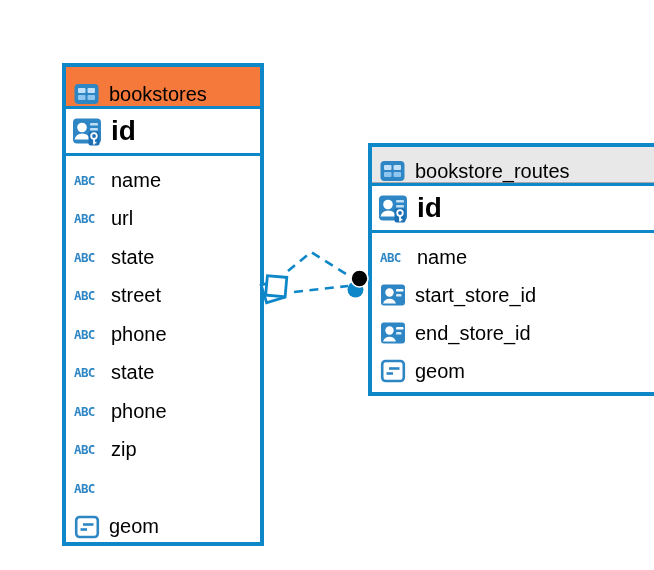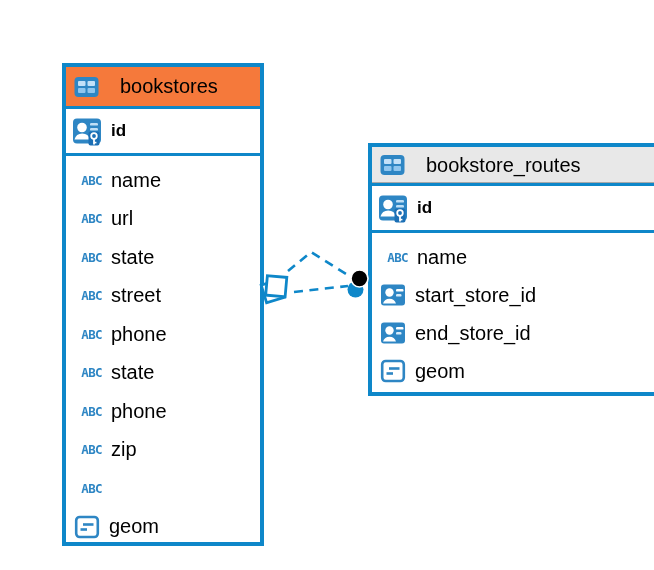--- a/index.html
+++ b/index.html
@@ -9,39 +9,39 @@
   }
   .entity {
     position:absolute; background:#fff;
     border:4px solid var(--border,#0E87C9);
     box-sizing:border-box; display:flex; flex-direction:column;
   }
   .t-bookstores { left:62px; top:63px; width:202px; height:483px; }
   .t-routes     { left:368px; top:143px; width:312px; height:253px; }
 
   .hdr {
-    display:flex; align-items:center; gap:20px; padding:0 7px;
+    display:flex; align-items:flex-end; gap:9px; padding:0 7px;
     border-bottom:3px solid var(--border,#0E87C9);
     font-size:20px; flex:0 0 auto;
   }
   .t-bookstores .hdr { height:39px; background:var(--bookstores_header,#F5793B); }
   .t-routes .hdr     { height:36px; background:var(--routes_header,#E8E8E8);
                        box-shadow: inset -1px -1px 0 #A9A9A9; }
 
   .idrow {
     display:flex; align-items:center; gap:8px; padding:0 5px; height:44px;
     border-bottom:3px solid var(--border,#0E87C9);
-    font-size:17px; font-weight:bold; flex:0 0 auto; background:#fff;
+    font-size:28px; font-weight:bold; flex:0 0 auto; background:#fff;
   }
   .fields { display:flex; flex-direction:column; padding-top:5px; flex:1; }
   .frow { display:flex; align-items:center; gap:9px; padding:0 8px; height:38.5px; font-size:20px; }
   .t-routes .frow { height:38px; }
 
   .abc {
-    flex:0 0 28px; text-align:right;
+    flex:0 0 28px; text-align:left;
     font-family:"DejaVu Sans Mono", monospace; font-weight:bold;
     font-size:12.5px; letter-spacing:-0.6px;
     color:var(--icon_blue,#2E86C4);
   }
   .icon { flex:0 0 auto; display:block; }
 
   .ic-main { fill:var(--icon_blue,#2E86C4); }
   .ic-stroke { stroke:var(--icon_blue,#2E86C4); }
 
   .connector { position:absolute; left:0; top:0; z-index:5; pointer-events:none; }

